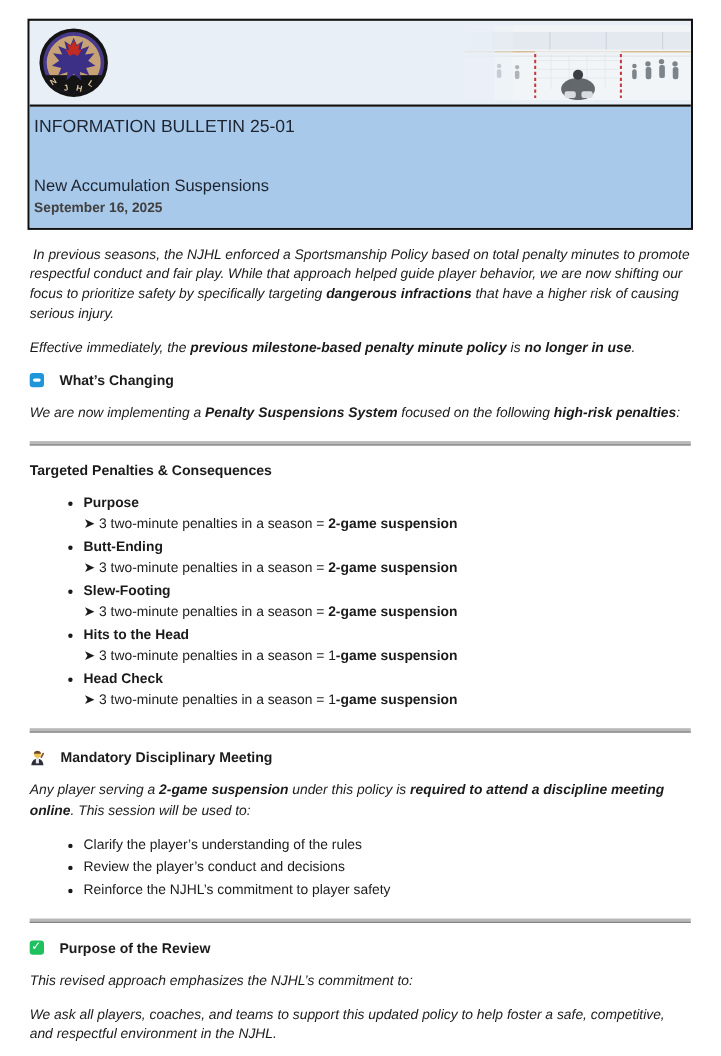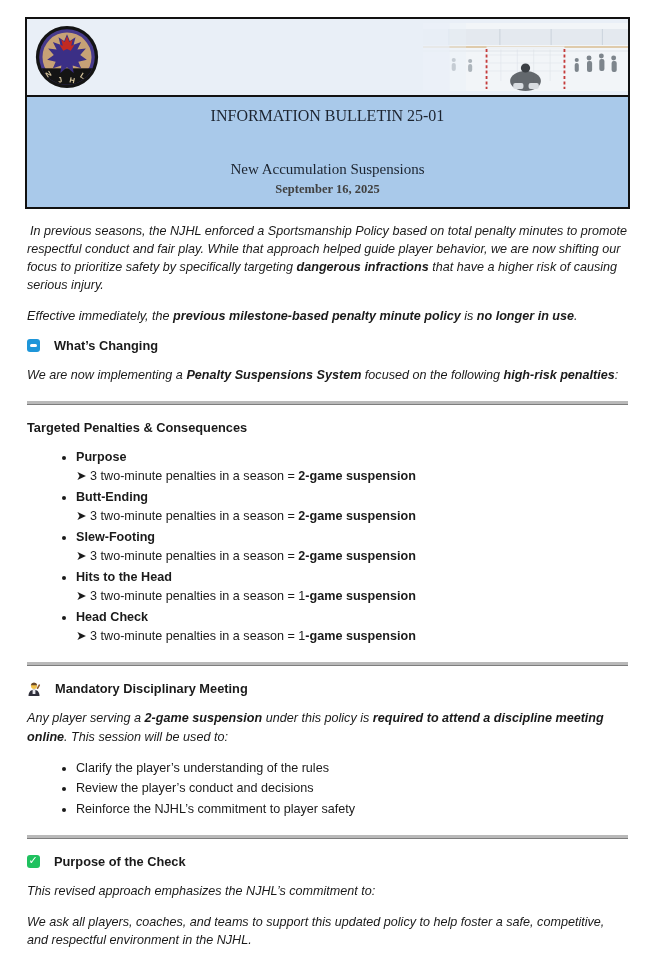--- a/index.html
+++ b/index.html
@@ -11,21 +11,21 @@
   .league-header{display:flex;align-items:center;position:relative;height:76px;
     background:#e9eff7;border-bottom:2px solid #111;overflow:hidden;}
   .logo{width:66px;height:66px;margin-left:7px;flex:0 0 auto;position:relative;z-index:2;}
   .head-text{margin-left:8px;position:relative;z-index:2;}
   .official{font-size:7.5px;font-weight:bold;letter-spacing:.4px;color:#222;}
   .league-name{font-size:18px;font-weight:bold;letter-spacing:.2px;color:#111;
     line-height:1.15;white-space:nowrap;transform:scaleX(.94);transform-origin:left;}
   .tagline{font-size:7.8px;font-weight:bold;color:#222;margin-top:1px;}
   .rink{position:absolute;right:0;top:4px;height:68px;width:205px;z-index:1;}
 
-  .banner{background:#a9c9ea;text-align:center;padding:7px 4px 8px;font-family:Liberation Serif, serif;}
+  .banner{background:#a9c9ea;padding:7px 4px 8px;}
   .banner-line1{font-size:16px;color:#1c2430;line-height:1.45;}
   .banner-line2{font-size:15px;color:#1c2430;line-height:1.4;margin-top:32px;}
   .banner-line3{font-size:12.5px;font-weight:bold;color:#404040;line-height:1.4;margin-top:1px;}
 
   
   main{padding:13px 27px 0;}
   p{font-size:12.6px;line-height:1.44;margin:0 0 13px;font-style:italic;}
   .indent1{text-indent:3px;}
   b,.bold{font-weight:bold;}
 
@@ -193,21 +193,21 @@
     <ul>
       <li>Clarify the player’s understanding of the rules</li>
       <li>Review the player’s conduct and decisions</li>
       <li>Reinforce the NJHL’s commitment to player safety</li>
     </ul>
 
     <hr class="divider">
 
     <div class="sec-head">
       <span class="icon-box icon-check"></span>
-      <span>Purpose of the Check</span>
+      <span>Purpose of the Review</span>
     </div>
 
     <p>This revised approach emphasizes the NJHL’s commitment to:</p>
 
 
     <p class="after-list">We ask all players, coaches, and teams to support this updated policy to help foster a safe, competitive, and respectful environment in the NJHL.</p>
 
   </main>
 </div>
 

